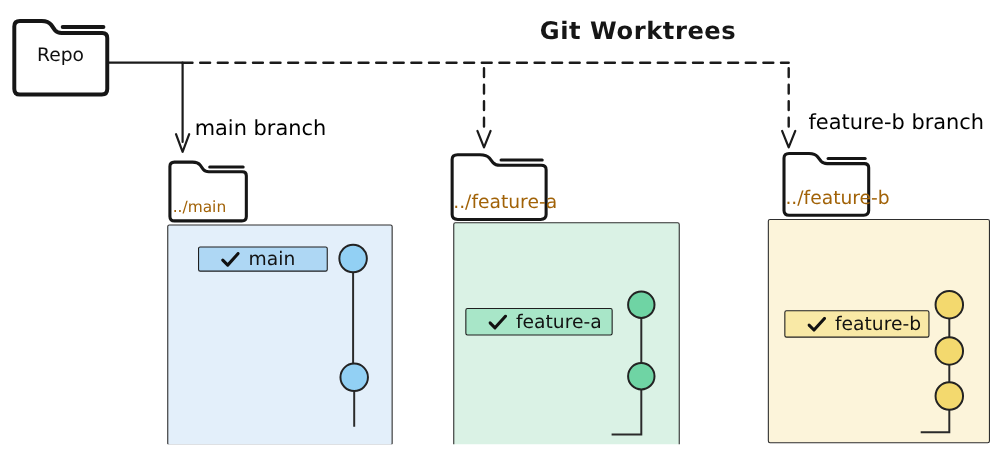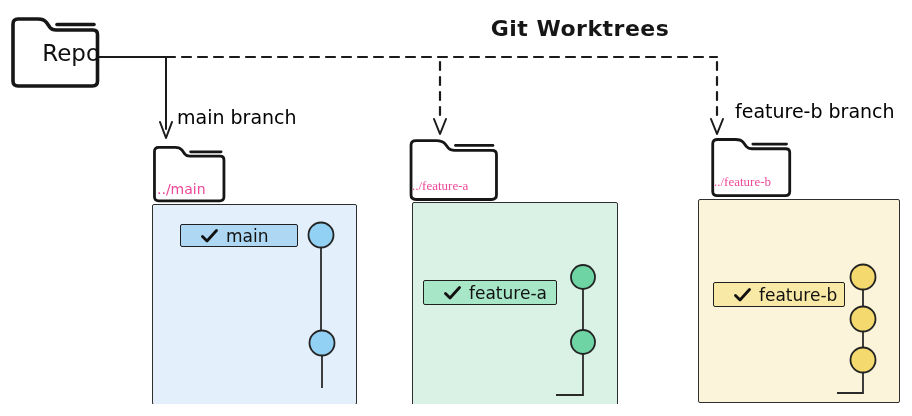--- a/index.html
+++ b/index.html
@@ -16,26 +16,26 @@
   .lbl-main{left:177px;top:106px;}
   .lbl-fa{left:456px;top:103px;}
   .lbl-fb{left:735px;top:100px;}
   svg{display:block;}
   .connectors{left:0;top:0;z-index:1;pointer-events:none;}
   .stroke{stroke:#1b1b1b;fill:none;stroke-linecap:round;stroke-linejoin:round;}
   .folder{z-index:3;}
   .folder svg path{vector-effect:non-scaling-stroke;}
   .folder-label{
     position:absolute;left:5px;right:2px;bottom:7px;
-    font-size:14px;white-space:nowrap;color:#ec4899;
+    font-size:14px;white-space:nowrap;color:#a16207;
   }
-  .folder-label.tight{font-size:13px;bottom:9px;left:4px;font-family:Liberation Serif, serif;}
+  .folder-label.tight{font-size:17px;bottom:9px;left:4px;}
   .repo-label{
-    position:absolute;left:0;right:0;top:24px;text-align:right;
-    font-size:23px;color:#101010;
+    position:absolute;left:0;right:0;top:24px;text-align:center;
+    font-size:17px;color:#101010;
   }
   .panel{z-index:2;border:1.6px solid #2e2e2e;border-radius:2px;box-sizing:border-box;}
   .graph{z-index:3;pointer-events:none;}
   .badge{
     z-index:4;display:flex;align-items:center;gap:8px;padding-left:20px;
     border:1.6px solid #1f1f1f;border-radius:2px;box-sizing:border-box;
     font-size:17px;color:#121212;
   }
   .gline{stroke:#2a2a2a;stroke-width:1.8;fill:none;}
   .gdot{stroke:#232323;stroke-width:1.8;}

